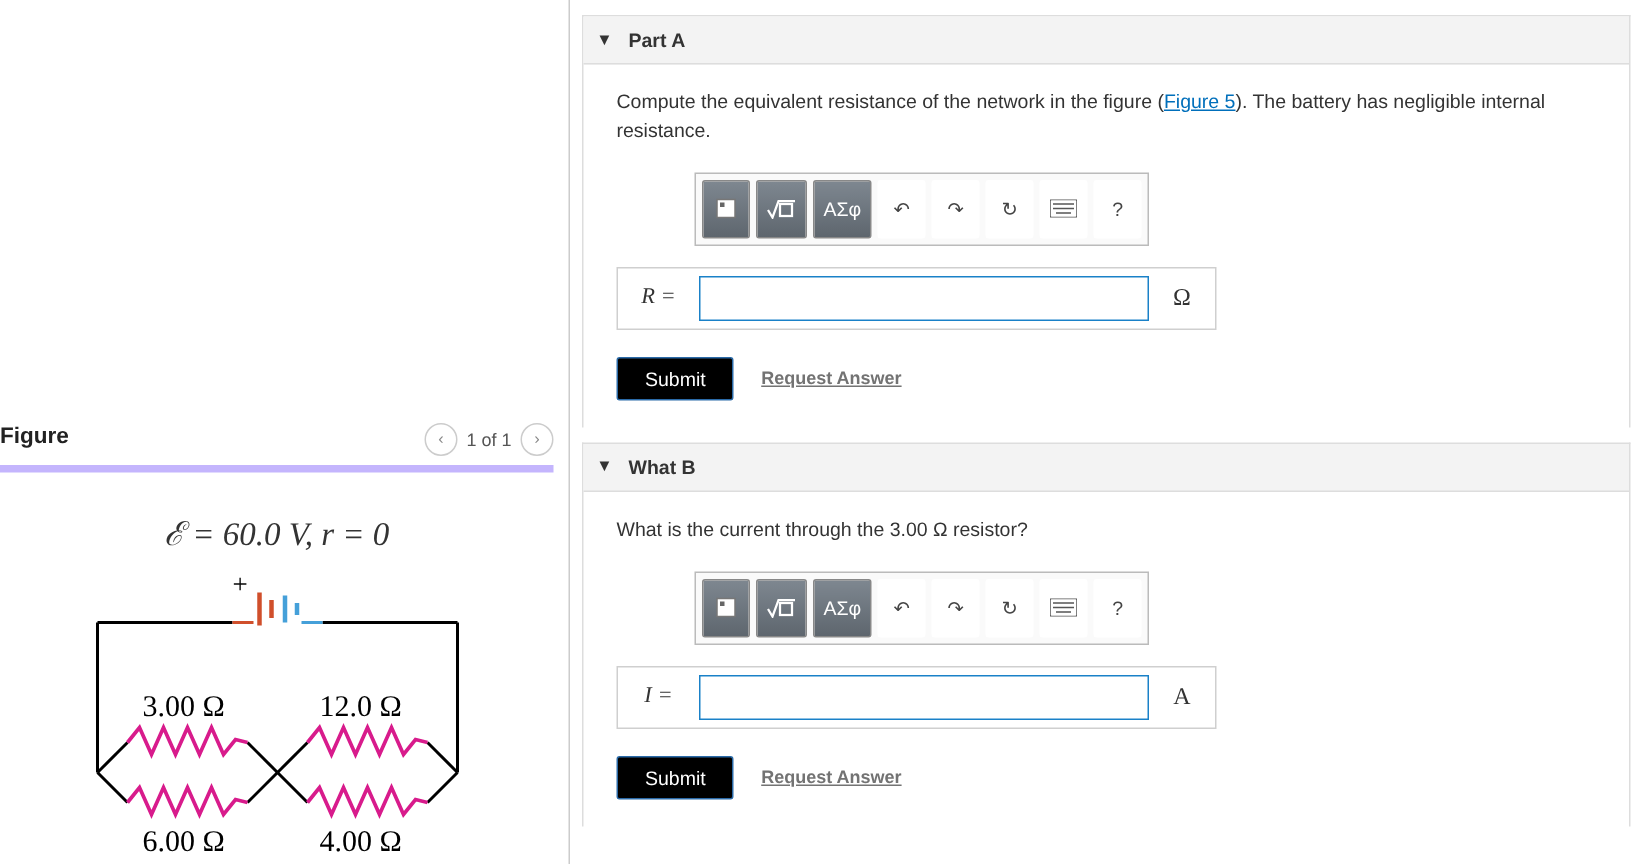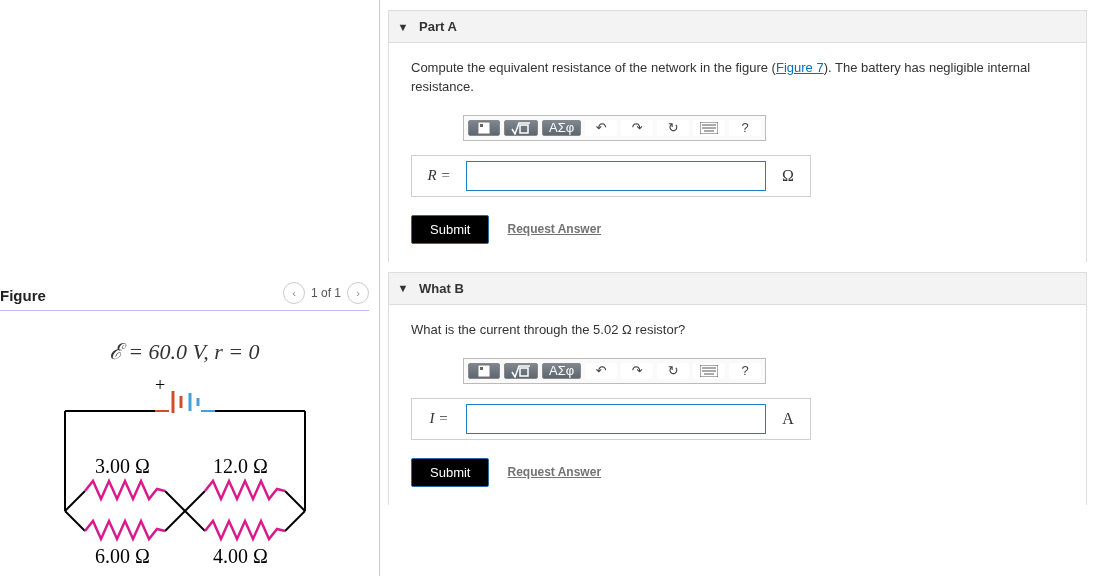--- a/index.html
+++ b/index.html
@@ -20,25 +20,25 @@
   }
   .right-pane {
     flex: 1;
     padding: 0 8px;
     overflow: hidden;
   }
 
   
   .figure-header {
     display: flex;
-    align-items: flex-end;
+    align-items: flex-start;
     justify-content: space-between;
     margin-top: 282px;
     padding-bottom: 6px;
-    border-bottom: 1px solid #c4b5fd;
+    border-bottom: 5px solid #c4b5fd;
   }
   .figure-title {
     font-size: 15px;
     font-weight: bold;
     color: #222;
   }
   .pager {
     display: flex;
     align-items: center;
     gap: 6px;
@@ -96,21 +96,21 @@
   .toolbar {
     border: 1px solid #bbb;
     display: inline-flex;
     padding: 4px;
     gap: 4px;
     margin-left: 52px;
     background: #fafafa;
   }
   .tool-btn {
     min-width: 32px;
-    height: 16px;
+    height: 39px;
     padding: 0 6px;
     display: flex;
     align-items: center;
     justify-content: center;
     border: 1px solid #888;
     background: linear-gradient(#7e8790,#5e666e);
     color: #fff;
     font-size: 13px;
     cursor: pointer;
     border-radius: 2px;
@@ -246,21 +246,21 @@
 
 <div class="right-pane">
 
   <div class="part">
     <div class="part-header">
       <span class="collapser">▼</span>
       <span class="part-title">Part A</span>
     </div>
     <div class="part-body">
       <p class="prompt">
-        <span>Compute the equivalent resistance of the network in the figure (</span><a href="#">Figure 7</a><span>). The battery has negligible internal resistance.</span>
+        <span>Compute the equivalent resistance of the network in the figure (</span><a href="#">Figure 5</a><span>). The battery has negligible internal resistance.</span>
       </p>
 
       <div class="toolbar">
         <div class="tool-btn math-icon">
           <svg width="14" height="14">
               <rect x="1" y="1" width="12" height="12" fill="#fff" stroke="#777"></rect>
               <rect x="3" y="3" width="3" height="3" fill="#666"></rect>
             </svg>
         </div>
         <div class="tool-btn math-icon">
@@ -296,21 +296,21 @@
       </div>
     </div>
   </div>
 
   <div class="part">
     <div class="part-header">
       <span class="collapser">▼</span>
       <span class="part-title">What B</span>
     </div>
     <div class="part-body">
-      <p class="prompt">What is the current through the 5.02 Ω resistor?</p>
+      <p class="prompt">What is the current through the 3.00 Ω resistor?</p>
 
       <div class="toolbar">
         <div class="tool-btn math-icon">
           <svg width="14" height="14">
               <rect x="1" y="1" width="12" height="12" fill="#fff" stroke="#777"></rect>
               <rect x="3" y="3" width="3" height="3" fill="#666"></rect>
             </svg>
         </div>
         <div class="tool-btn math-icon">
           <svg width="20" height="14" stroke="#fff" fill="none" stroke-width="1.5">

